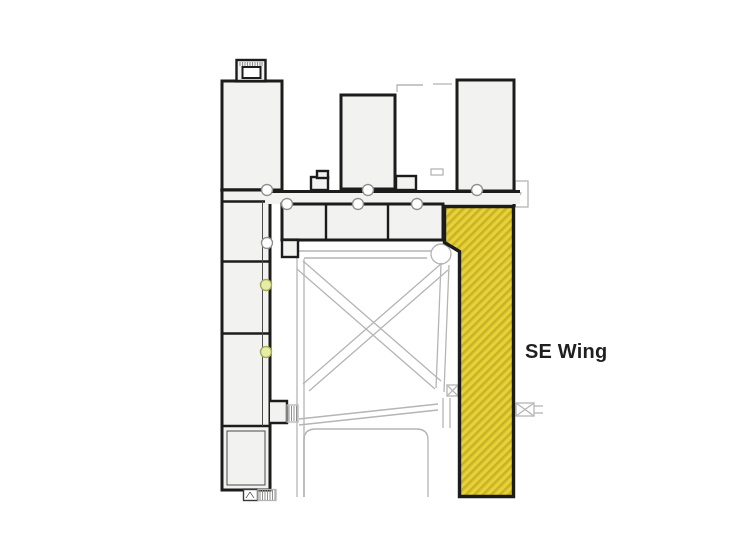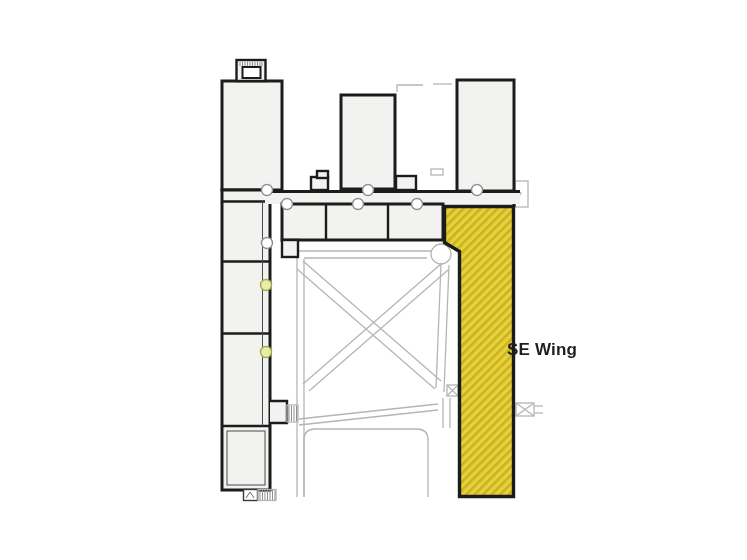--- a/index.html
+++ b/index.html
@@ -16,22 +16,22 @@
   .thinline  {stroke:var(--path-gray);stroke-width:1.3;fill:none;}
   .thinfill  {stroke:var(--path-gray);stroke-width:1.3;fill:#ffffff;}
   .innerline {stroke:#4a4a4a;stroke-width:1;fill:none;}
   .grayhatch {stroke:var(--detail-gray);stroke-width:1;}
   .marker    {fill:var(--marker-fill);stroke:var(--marker-stroke);stroke-width:1.4;}
   .marker-accent{fill:var(--marker-accent-fill);stroke:var(--marker-accent-stroke);stroke-width:1.4;}
   .se-wing   {fill:url(#yhatch);stroke:var(--wall);stroke-width:3.4;stroke-linejoin:miter;}
   .hatch-base{fill:var(--highlight-base);}
   .hatch-stripe{fill:var(--highlight-stripe);}
   .se-label{
-    position:absolute;left:507px;top:340px;
-    font-size:17px;font-weight:700;color:var(--label-color);
+    position:absolute;left:525px;top:340px;
+    font-size:20px;font-weight:700;color:var(--label-color);
     letter-spacing:0.2px;white-space:nowrap;
   }
 </style>
 </head>
 <body style="background: rgb(255, 255, 255);">
 
 <div class="stage">
 
   <svg class="plan-svg" width="747" height="560" viewBox="0 0 747 560">
     <defs>

